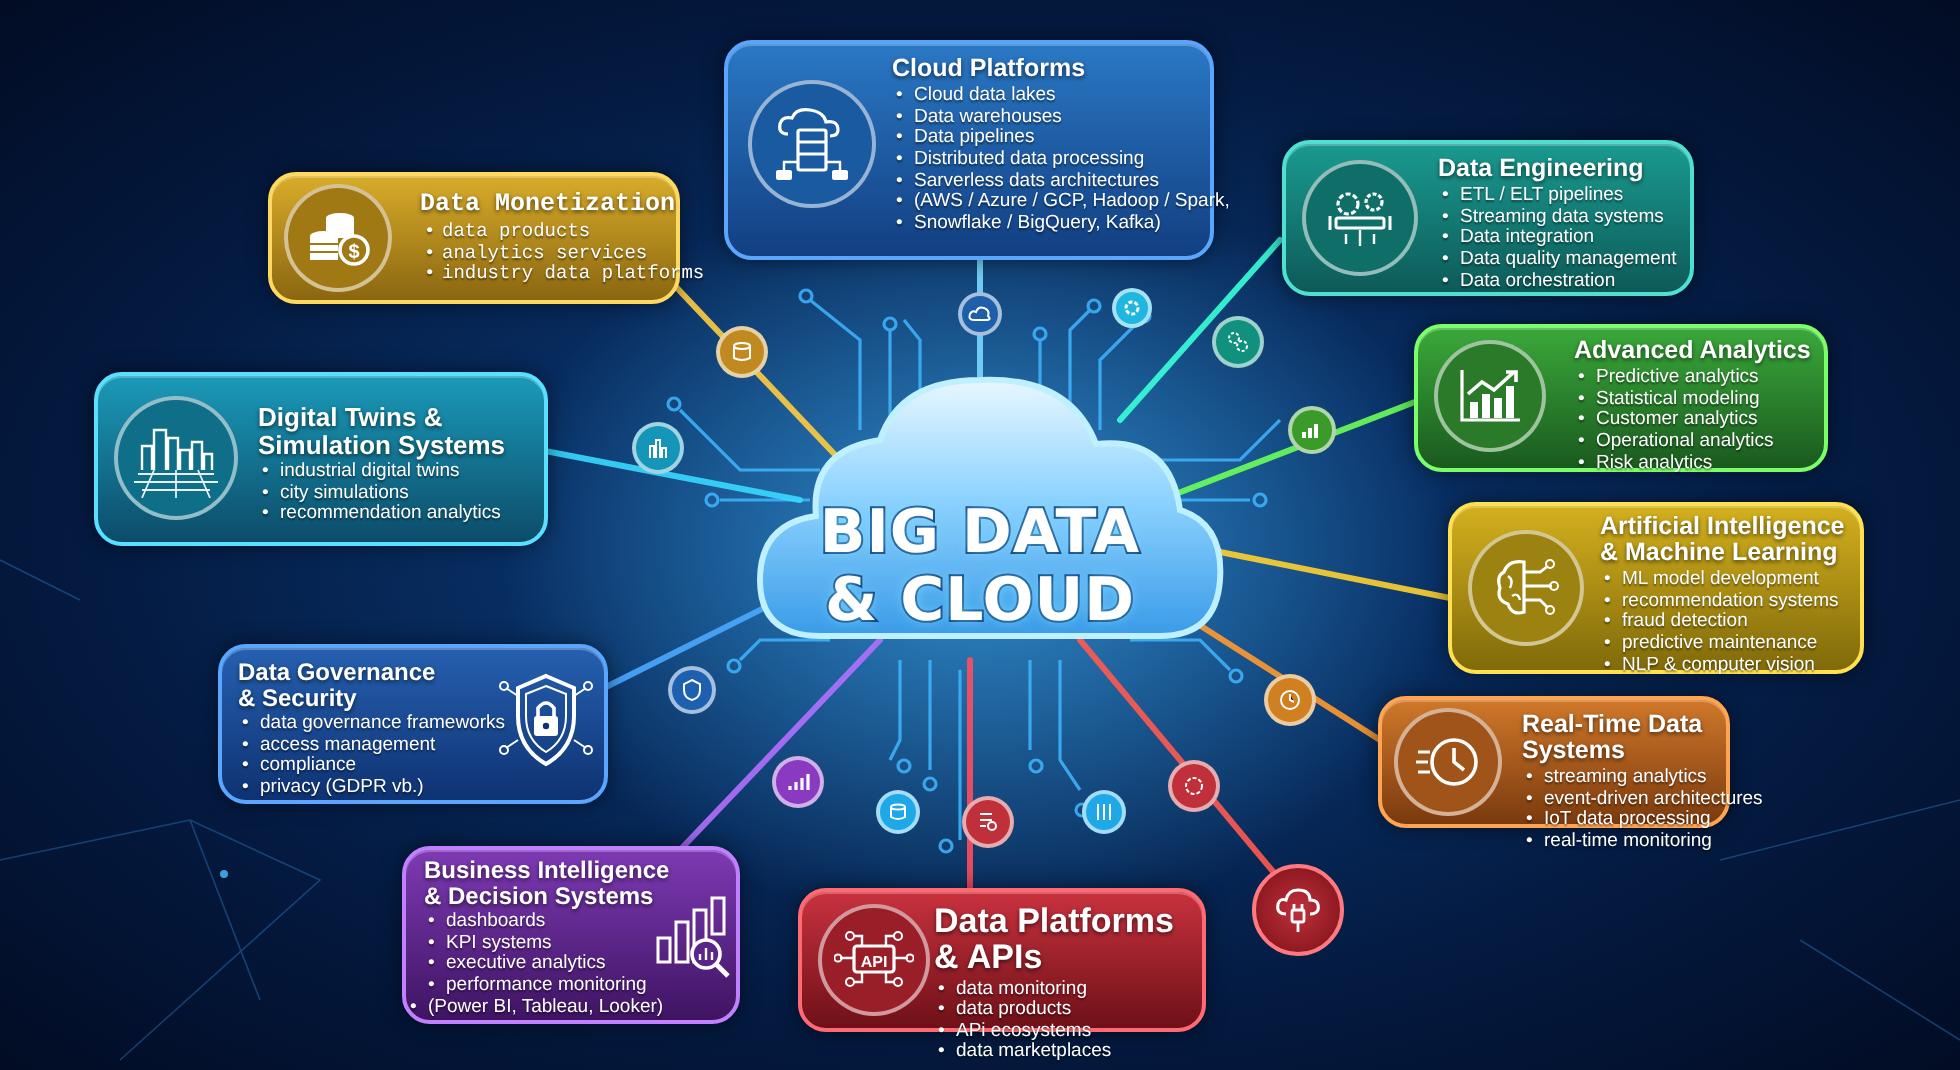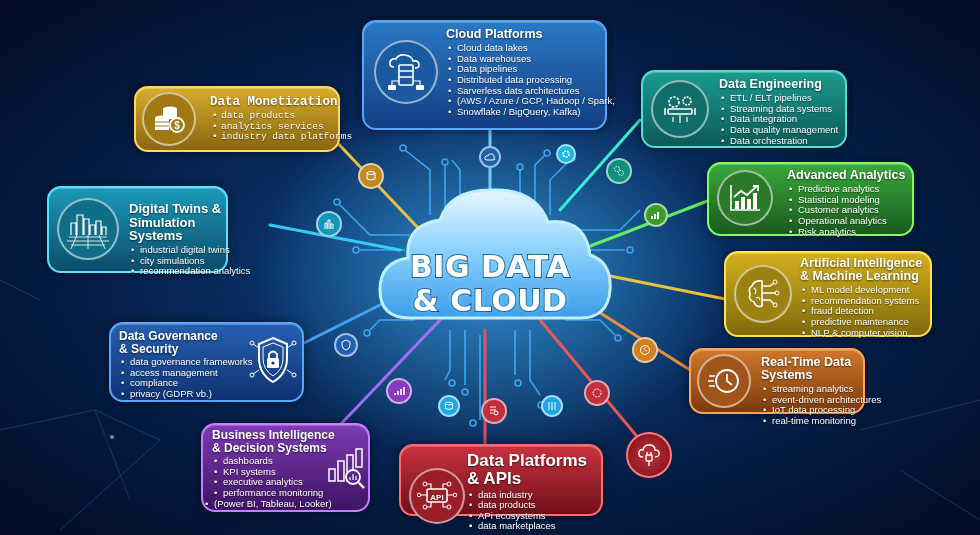--- a/index.html
+++ b/index.html
@@ -319,37 +319,37 @@
 
 <div class="node" style="left:626px;top:432px;width:46px;height:46px;background:radial-gradient(circle,#c0303a,#7a1018);border-color:#ff7a80;">
   <svg width="26" height="26" viewBox="0 0 26 26">
       <path d="M7 15 Q2 15 3 10 Q4 7 7 8 Q8 3 13 3 Q19 3 19 8 Q24 8 23 13 Q22 15 19 15" fill="none" stroke="#fff" stroke-width="1.5"></path>
       <rect x="10" y="13" width="6" height="6" rx="1" fill="none" stroke="#fff" stroke-width="1.4"></rect>
       <path d="M11 10V13M15 10V13M13 19V24" stroke="#fff" stroke-width="1.4"></path>
     </svg>
 </div>
 
 <div class="box" style="left:399px;top:444px;width:204px;height:72px;background:linear-gradient(180deg,#c8323e,#6e1018);border-color:#ff6a72;">
-  <div class="icoc" style="left:8px;top:22px;width:56px;height:56px;background:#9a1e28;">
+  <div class="icoc" style="left:8px;top:6px;width:56px;height:56px;background:#9a1e28;">
     <svg width="40" height="34" viewBox="0 0 40 34">
         <rect x="10" y="10" width="20" height="13" rx="1.5" fill="none" stroke="#fff" stroke-width="1.6"></rect>
         <text x="20" y="20.5" font-size="8" font-weight="bold" text-anchor="middle" fill="#fff" font-family="Liberation Sans, sans-serif">API</text>
         <path d="M14 10V5H10M26 10V5H30M14 23V28H10M26 23V28H30M10 16H3M30 16H37" fill="none" stroke="#fff" stroke-width="1.2"></path>
         <circle cx="8" cy="5" r="2" fill="none" stroke="#fff"></circle>
         <circle cx="32" cy="5" r="2" fill="none" stroke="#fff"></circle>
         <circle cx="8" cy="28" r="2" fill="none" stroke="#fff"></circle>
         <circle cx="32" cy="28" r="2" fill="none" stroke="#fff"></circle>
         <circle cx="2" cy="16" r="1.8" fill="none" stroke="#fff"></circle>
         <circle cx="38" cy="16" r="1.8" fill="none" stroke="#fff"></circle>
       </svg>
   </div>
   <div class="txt" style="left:66px;top:6px;">
     <div class="title" style="font-size:17px;">Data Platforms &amp; APIs</div>
     <ul>
-      <li>data industry</li>
+      <li>data monitoring</li>
       <li>data products</li>
       <li>APi ecosystems</li>
       <li>data marketplaces</li>
     </ul>
   </div>
 </div>
 
 <div class="box" style="left:201px;top:423px;width:169px;height:89px;background:linear-gradient(180deg,#7e3ab4,#3e1462);border-color:#c080ff;">
   <div class="txt" style="left:9px;top:4px;">
     <div class="title" style="font-size:12px;">
@@ -395,21 +395,21 @@
       <path d="M20 24V20 Q24 15 28 20 V24" fill="none" stroke="#fff" stroke-width="1.8"></path>
       <circle cx="24" cy="29" r="1.6" fill="#0e3272"></circle>
       <path d="M10 14L4 10M38 14L44 10M10 36L4 40M38 36L44 40" stroke="#fff"></path>
       <circle cx="3" cy="9" r="2" fill="none" stroke="#fff"></circle>
       <circle cx="45" cy="9" r="2" fill="none" stroke="#fff"></circle>
       <circle cx="3" cy="41" r="2" fill="none" stroke="#fff"></circle>
       <circle cx="45" cy="41" r="2" fill="none" stroke="#fff"></circle>
     </svg>
 </div>
 
-<div class="box" style="left:47px;top:186px;width:181px;height:87px;background:linear-gradient(180deg,#1a9ab8,#0c4c6a);border-color:#5ae0ff;">
+<div class="box" style="left:47px;top:186px;width:227px;height:87px;background:linear-gradient(180deg,#1a9ab8,#0c4c6a);border-color:#5ae0ff;">
   <div class="icoc" style="left:8px;top:10px;width:62px;height:62px;background:#0f6e88;">
     <svg width="42" height="40" viewBox="0 0 42 40">
         <path d="M4 26V14H9V26M10 26V6H16V26M17 26V10H22V26M23 26V16H28V26M29 26V12H34V26M35 26V18H39V26" fill="none" stroke="#fff" stroke-width="1.2"></path>
         <path d="M2 28H40M0 32H42M4 36H38M10 26L4 40M21 26V40M32 26L38 40" stroke="#fff" stroke-width="0.9" opacity="0.9"></path>
       </svg>
   </div>
   <div class="txt" style="left:80px;top:14px;">
     <div class="title" style="font-size:13px;">
       <div>Digital Twins &amp;</div>
       <div>Simulation Systems</div>

